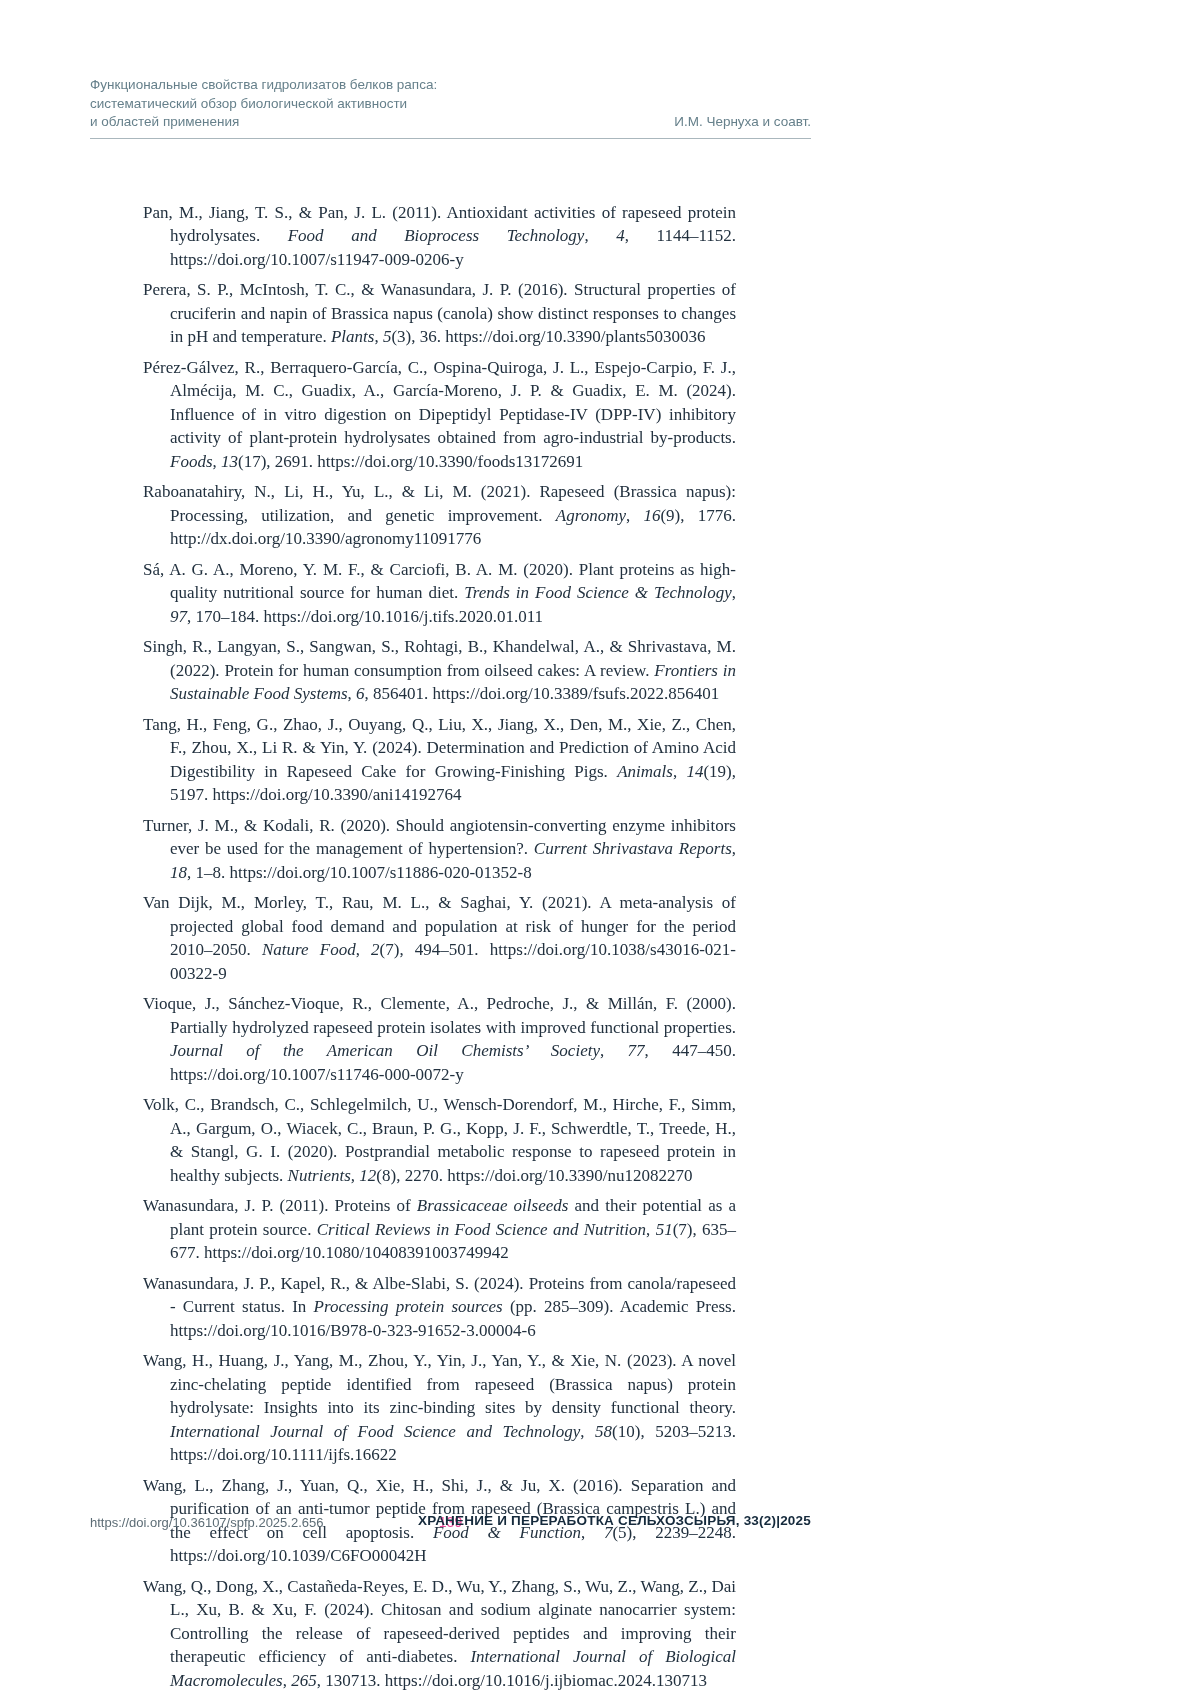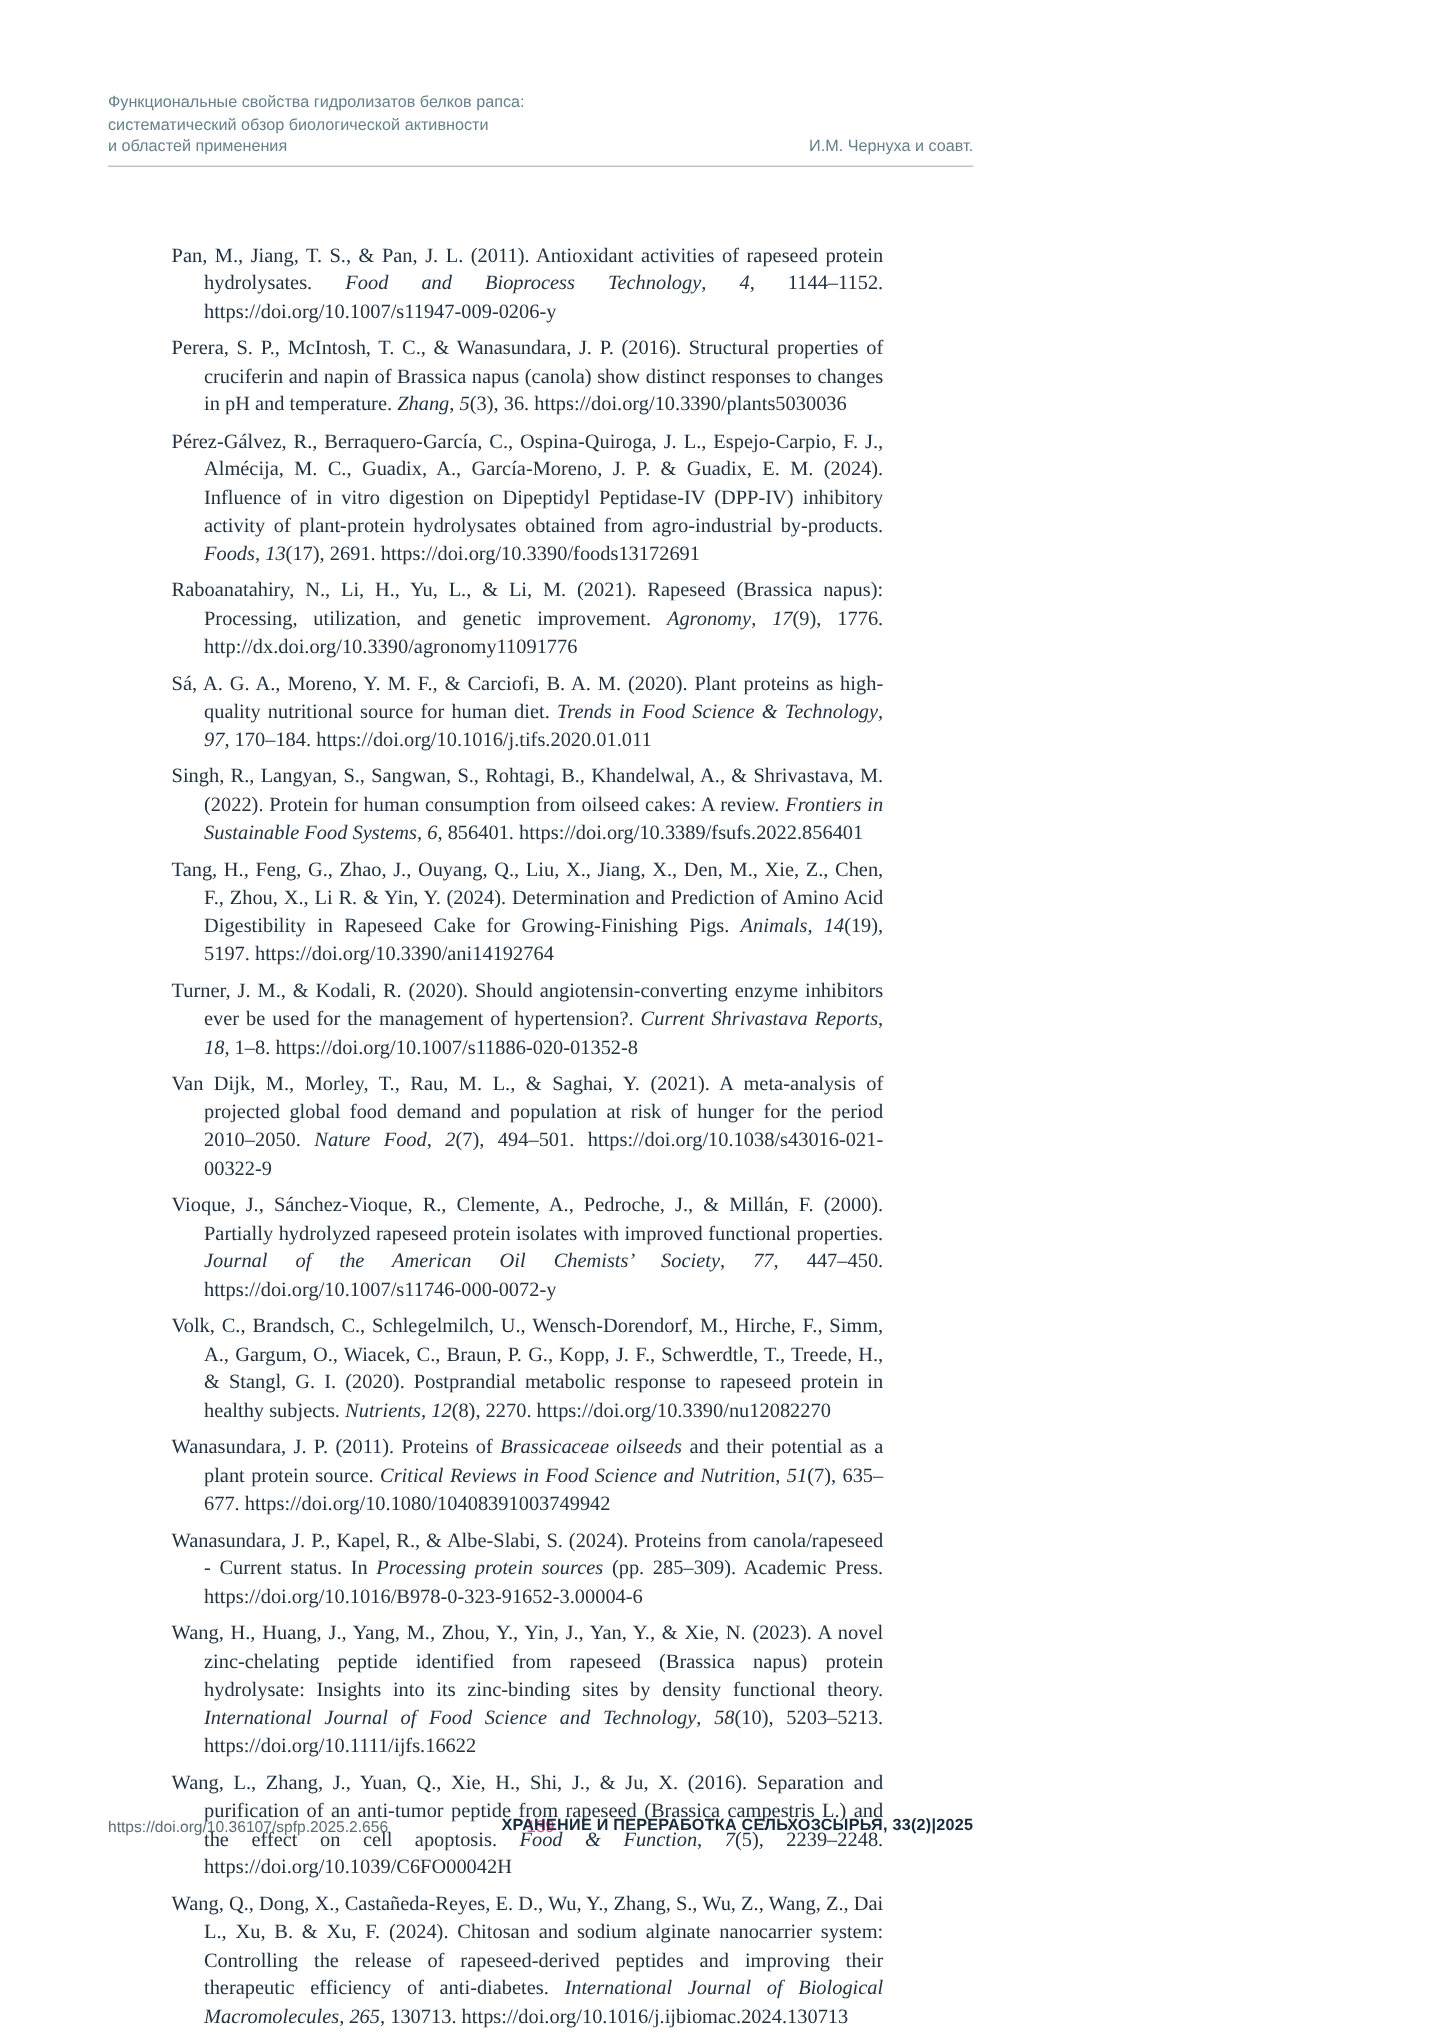--- a/index.html
+++ b/index.html
@@ -68,23 +68,23 @@
       <div>Функциональные свойства гидролизатов белков рапса:</div>
       <div>систематический обзор биологической активности</div>
       <div>и областей применения</div>
     </div>
     <div class="header-right">И.М. Чернуха и соавт.</div>
   </div>
   <div class="header-rule"></div>
 
   <main class="refs">
       <p class="ref"><span>Pan, M., Jiang, T. S., &amp; Pan, J. L. (2011). Antioxidant activities of rapeseed protein hydrolysates. </span><span class="it">Food and Bioprocess Technology</span><span>, </span><span class="it">4</span><span>, 1144–1152. https://doi.org/10.1007/s11947-009-0206-y</span></p>
-      <p class="ref"><span>Perera, S. P., McIntosh, T. C., &amp; Wanasundara, J. P. (2016). Structural properties of cruciferin and napin of Brassica napus (canola) show distinct responses to changes in pH and temperature. </span><span class="it">Zhang</span><span>, </span><span class="it">5</span><span>(3), 36. https://doi.org/10.3390/plants5030036</span></p>
+      <p class="ref"><span>Perera, S. P., McIntosh, T. C., &amp; Wanasundara, J. P. (2016). Structural properties of cruciferin and napin of Brassica napus (canola) show distinct responses to changes in pH and temperature. </span><span class="it">Plants</span><span>, </span><span class="it">5</span><span>(3), 36. https://doi.org/10.3390/plants5030036</span></p>
       <p class="ref"><span>Pérez-Gálvez, R., Berraquero-García, C., Ospina-Quiroga, J. L., Espejo-Carpio, F. J., Almécija, M. C., Guadix, A., García-Moreno, J. P. &amp; Guadix, E. M. (2024). Influence of in vitro digestion on Dipeptidyl Peptidase-IV (DPP-IV) inhibitory activity of plant-protein hydrolysates obtained from agro-industrial by-products. </span><span class="it">Foods</span><span>, </span><span class="it">13</span><span>(17), 2691. https://doi.org/10.3390/foods13172691</span></p>
-      <p class="ref"><span>Raboanatahiry, N., Li, H., Yu, L., &amp; Li, M. (2021). Rapeseed (Brassica napus): Processing, utilization, and genetic improvement. </span><span class="it">Agronomy</span><span>, </span><span class="it">17</span><span>(9), 1776. http://dx.doi.org/10.3390/agronomy11091776</span></p>
+      <p class="ref"><span>Raboanatahiry, N., Li, H., Yu, L., &amp; Li, M. (2021). Rapeseed (Brassica napus): Processing, utilization, and genetic improvement. </span><span class="it">Agronomy</span><span>, </span><span class="it">16</span><span>(9), 1776. http://dx.doi.org/10.3390/agronomy11091776</span></p>
       <p class="ref"><span>Sá, A. G. A., Moreno, Y. M. F., &amp; Carciofi, B. A. M. (2020). Plant proteins as high-quality nutritional source for human diet. </span><span class="it">Trends in Food Science &amp; Technology</span><span>, </span><span class="it">97</span><span>, 170–184. https://doi.org/10.1016/j.tifs.2020.01.011</span></p>
       <p class="ref"><span>Singh, R., Langyan, S., Sangwan, S., Rohtagi, B., Khandelwal, A., &amp; Shrivastava, M. (2022). Protein for human consumption from oilseed cakes: A review. </span><span class="it">Frontiers in Sustainable Food Systems</span><span>, </span><span class="it">6</span><span>, 856401. https://doi.org/10.3389/fsufs.2022.856401</span></p>
       <p class="ref"><span>Tang, H., Feng, G., Zhao, J., Ouyang, Q., Liu, X., Jiang, X., Den, M., Xie, Z., Chen, F., Zhou, X., Li R. &amp; Yin, Y. (2024). Determination and Prediction of Amino Acid Digestibility in Rapeseed Cake for Growing-Finishing Pigs. </span><span class="it">Animals</span><span>, </span><span class="it">14</span><span>(19), 5197. https://doi.org/10.3390/ani14192764</span></p>
       <p class="ref"><span>Turner, J. M., &amp; Kodali, R. (2020). Should angiotensin-converting enzyme inhibitors ever be used for the management of hypertension?. </span><span class="it">Current Shrivastava Reports</span><span>, </span><span class="it">18</span><span>, 1–8. https://doi.org/10.1007/s11886-020-01352-8</span></p>
       <p class="ref"><span>Van Dijk, M., Morley, T., Rau, M. L., &amp; Saghai, Y. (2021). A meta-analysis of projected global food demand and population at risk of hunger for the period 2010–2050. </span><span class="it">Nature Food</span><span>, </span><span class="it">2</span><span>(7), 494–501. https://doi.org/10.1038/s43016-021-00322-9</span></p>
       <p class="ref"><span>Vioque, J., Sánchez-Vioque, R., Clemente, A., Pedroche, J., &amp; Millán, F. (2000). Partially hydrolyzed rapeseed protein isolates with improved functional properties. </span><span class="it">Journal of the American Oil Chemists’ Society</span><span>, </span><span class="it">77</span><span>, 447–450. https://doi.org/10.1007/s11746-000-0072-y</span></p>
       <p class="ref"><span>Volk, C., Brandsch, C., Schlegelmilch, U., Wensch-Dorendorf, M., Hirche, F., Simm, A., Gargum, O., Wiacek, C., Braun, P. G., Kopp, J. F., Schwerdtle, T., Treede, H., &amp; Stangl, G. I. (2020). Postprandial metabolic response to rapeseed protein in healthy subjects. </span><span class="it">Nutrients, 12</span><span>(8), 2270. https://doi.org/10.3390/nu12082270</span></p>
       <p class="ref"><span>Wanasundara, J. P. (2011). Proteins of </span><span class="it">Brassicaceae oilseeds</span><span> and their potential as a plant protein source. </span><span class="it">Critical Reviews in Food Science and Nutrition</span><span>, </span><span class="it">51</span><span>(7), 635–677. https://doi.org/10.1080/10408391003749942</span></p>
       <p class="ref"><span>Wanasundara, J. P., Kapel, R., &amp; Albe-Slabi, S. (2024). Proteins from canola/rapeseed - Current status. In </span><span class="it">Processing protein sources</span><span> (pp. 285–309). Academic Press. https://doi.org/10.1016/B978-0-323-91652-3.00004-6</span></p>
       <p class="ref"><span>Wang, H., Huang, J., Yang, M., Zhou, Y., Yin, J., Yan, Y., &amp; Xie, N. (2023). A novel zinc-chelating peptide identified from rapeseed (Brassica napus) protein hydrolysate: Insights into its zinc-binding sites by density functional theory. </span><span class="it">International Journal of Food Science and Technology</span><span>, </span><span class="it">58</span><span>(10), 5203–5213. https://doi.org/10.1111/ijfs.16622</span></p>

